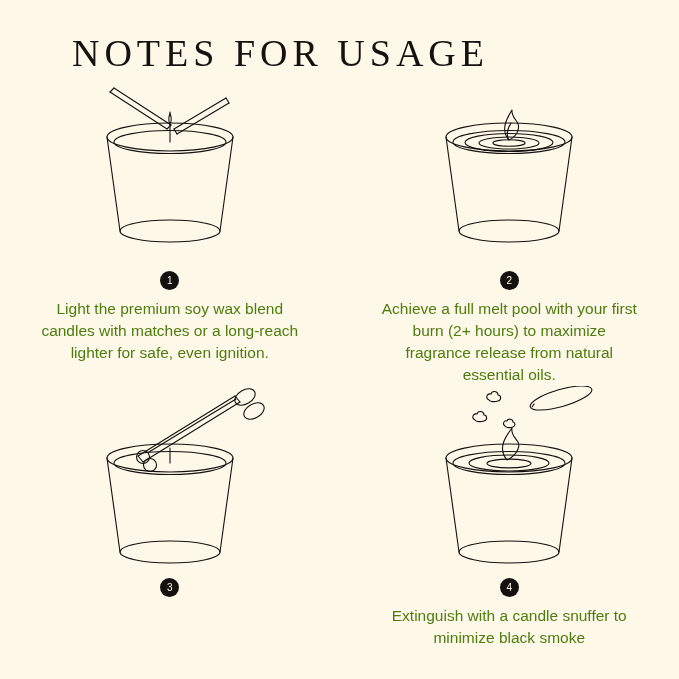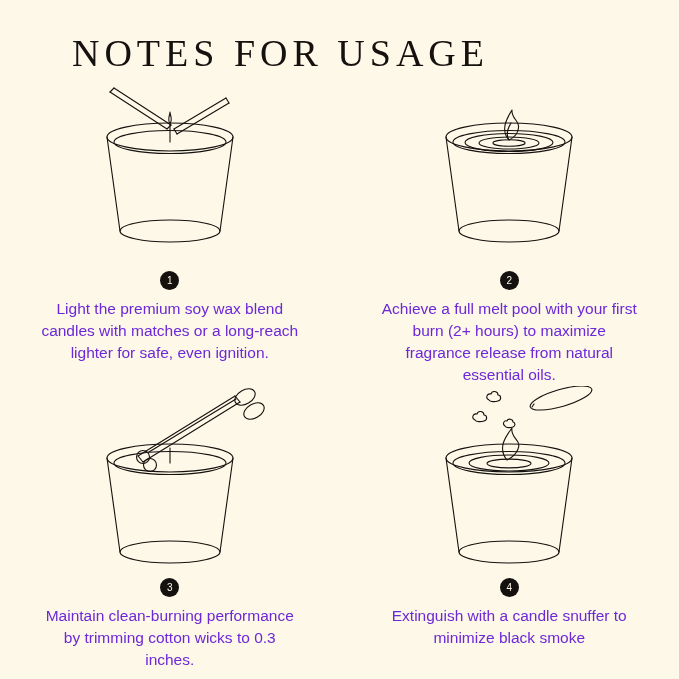--- a/index.html
+++ b/index.html
@@ -69,21 +69,21 @@
     text-align: center;
     font-family: "Liberation Sans", sans-serif;
     margin-top: 2px;
     margin-bottom: 8px;
     flex: none;
   }
   .caption {
     text-align: center;
     font-size: 15.5px;
     line-height: 1.42;
-    color: #6d28d9;
+    color: #4d7c0f;
     max-width: 260px;
     font-family: "Liberation Sans", sans-serif;
   }
   .row2 .art { height: 190px; }
 </style>
 </head>
 <body>
 
 <div class="page">
 
@@ -159,21 +159,20 @@
           <path d="M88 70 L93 76"></path>
           <path d="M185 10 L190 16"></path>
           <circle cx="93" cy="71" r="6.5"></circle>
           <circle cx="100" cy="79" r="6.5"></circle>
           <path d="M99 66 L186 13"></path>
           <ellipse cx="195" cy="11" rx="11" ry="7" transform="rotate(-30 195 11)"></ellipse>
           <ellipse cx="204" cy="25" rx="11" ry="7" transform="rotate(-30 204 25)"></ellipse>
         </svg>
       </div>
       <div class="badge">3</div>
-      <div class="caption">Maintain clean-burning performance by trimming cotton wicks to 0.3 inches.</div>
     </div>
 
     <div class="cell row2">
       <div class="art">
         <svg viewBox="0 0 240 190" fill="none" stroke="#14110e" stroke-width="1.1" stroke-linecap="round" stroke-linejoin="round">
           <ellipse cx="120" cy="72" rx="63" ry="14"></ellipse>
           <path d="M57 72 L70 166"></path>
           <path d="M183 72 L170 166"></path>
           <ellipse cx="120" cy="166" rx="50" ry="11"></ellipse>
           <ellipse cx="120" cy="77" rx="56" ry="11.5"></ellipse>

